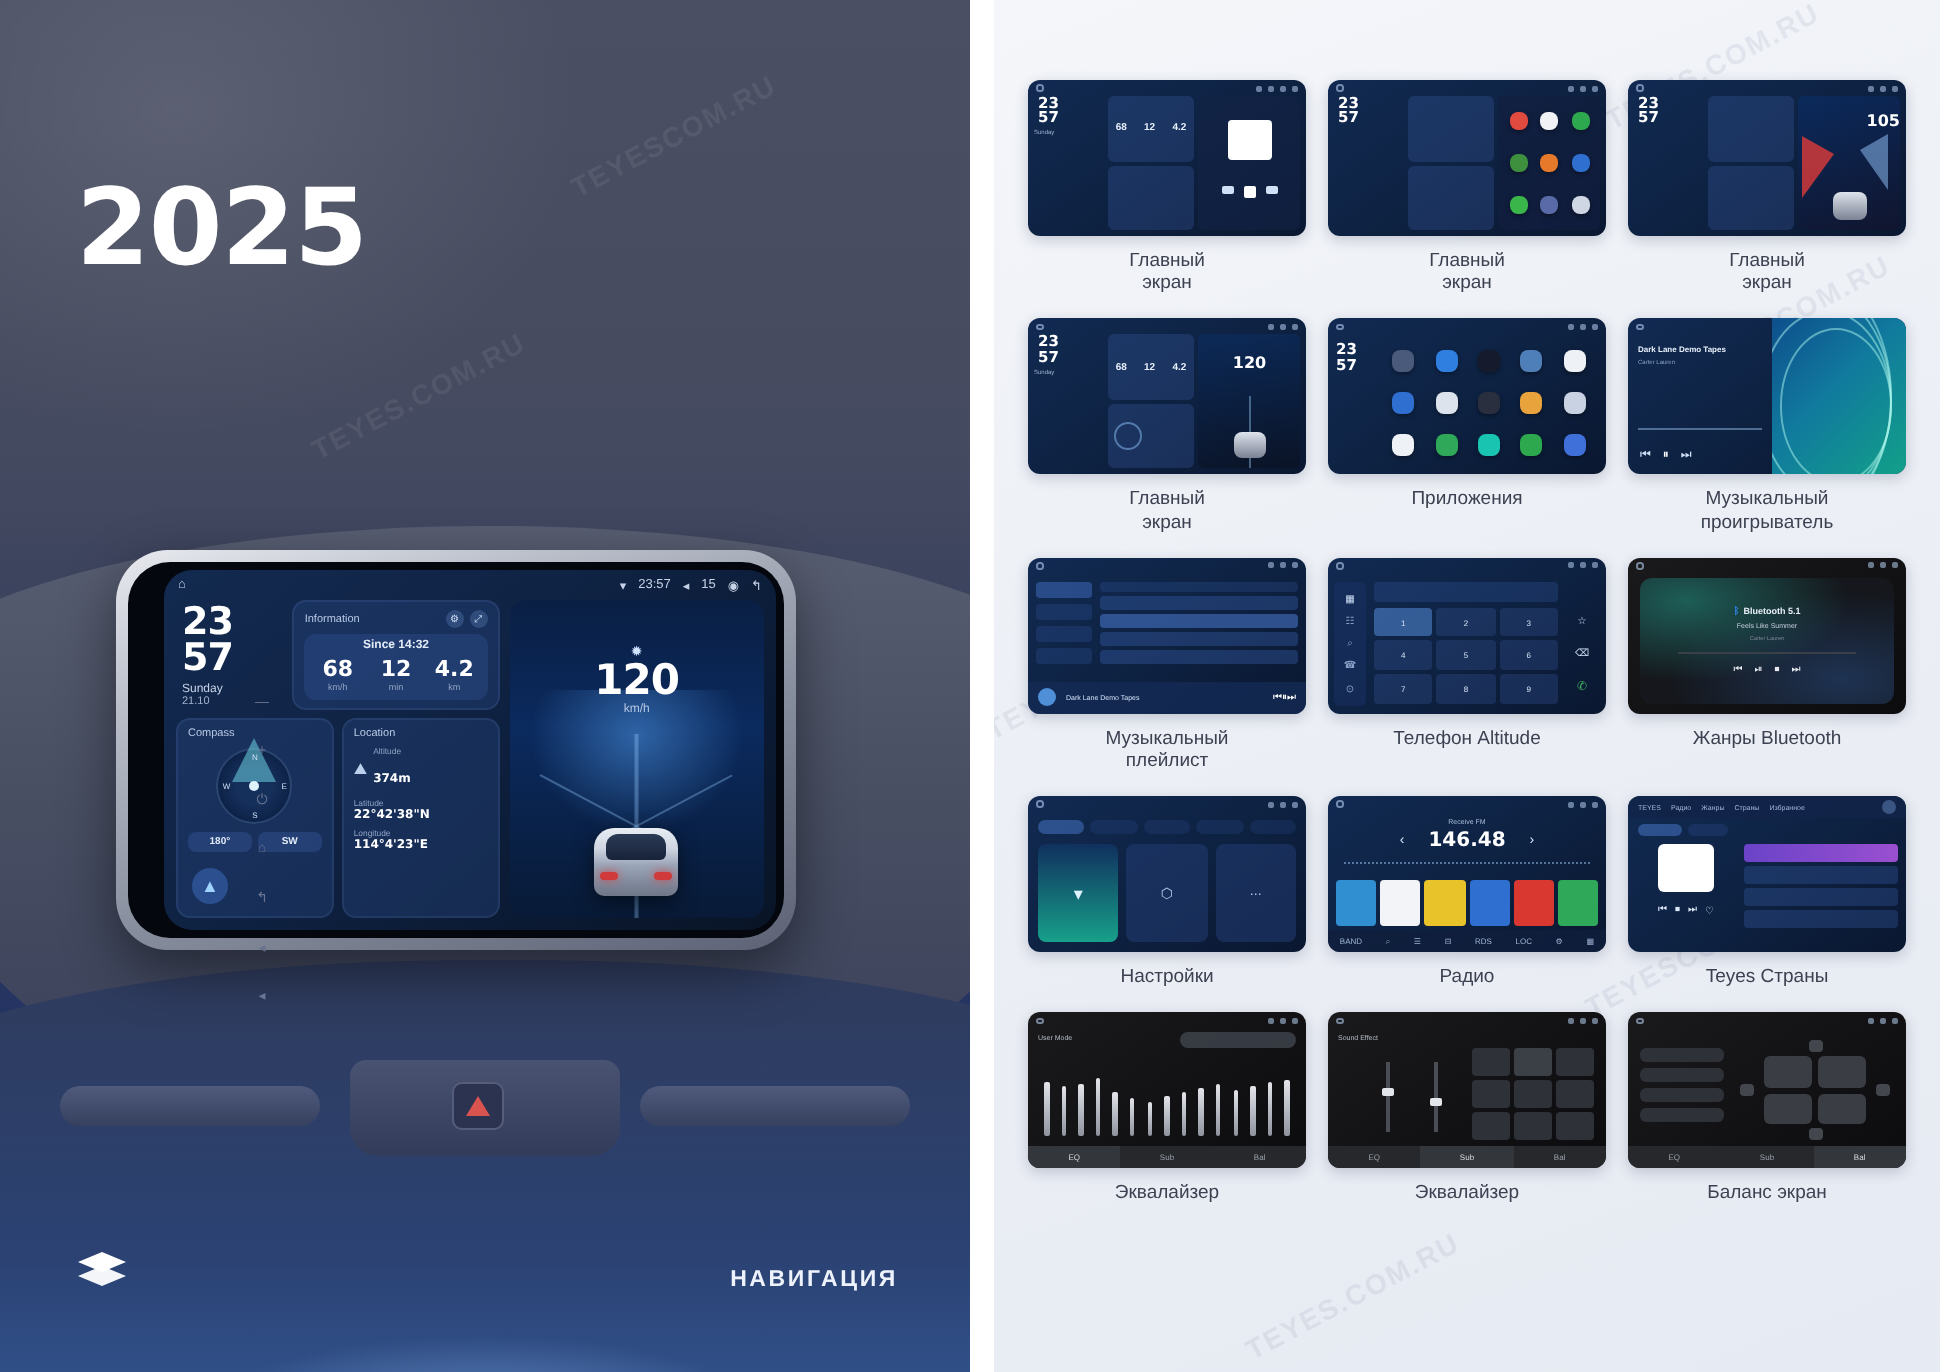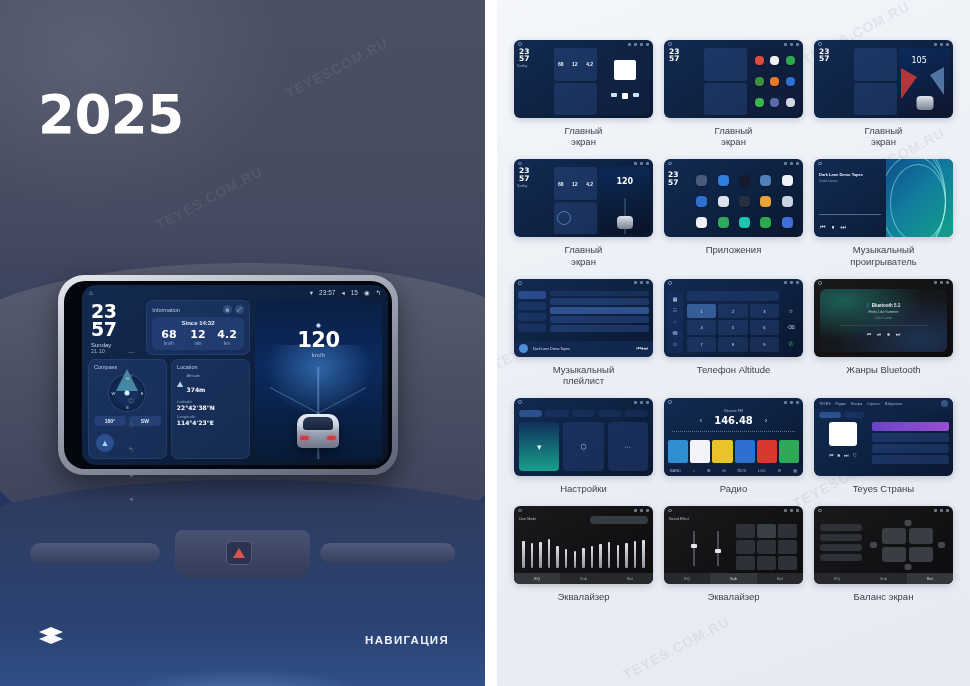--- a/index.html
+++ b/index.html
@@ -557,21 +557,21 @@
               <div class="m-clock">23</div>
               <div class="m-clock">57</div>
             </div>
             <div style="width:33%;display:flex;flex-direction:column;gap:2px">
               <div class="m-card" style="flex:1"></div>
               <div class="m-card" style="flex:1"></div>
             </div>
             <div style="flex:1;border-radius:3px;position:relative;overflow:hidden;background:linear-gradient(160deg,#0b2a5c,#10152e)">
               <div style="position:absolute;left:2px;top:30%;width:0;height:0;border-left:16px solid #d03a3a;border-top:9px solid transparent;border-bottom:22px solid transparent;opacity:.85"></div>
               <div style="position:absolute;right:6px;top:28%;width:0;height:0;border-right:14px solid rgba(150,200,255,.5);border-top:8px solid transparent;border-bottom:20px solid transparent"></div>
-              <div style="position:absolute;left:12px;right:0;top:12%;text-align:left;color:#fff;font-size:8px;font-weight:normal;font-family:'DejaVu Sans',sans-serif">105</div>
+              <div style="position:absolute;left:0;right:0;top:12%;text-align:right;color:#fff;font-size:8px;font-weight:bold;font-family:'DejaVu Sans',sans-serif">105</div>
               <div style="position:absolute;left:50%;transform:translateX(-50%);bottom:8%;width:17px;height:14px;background:linear-gradient(180deg,#dfe4ec,#7a8294);border-radius:4px"></div>
             </div>
           </div>
         </div>
         <div class="tlabel">
           <span>Главный</span><br><span>экран</span>
         </div>
       </div>
     </div>
 

